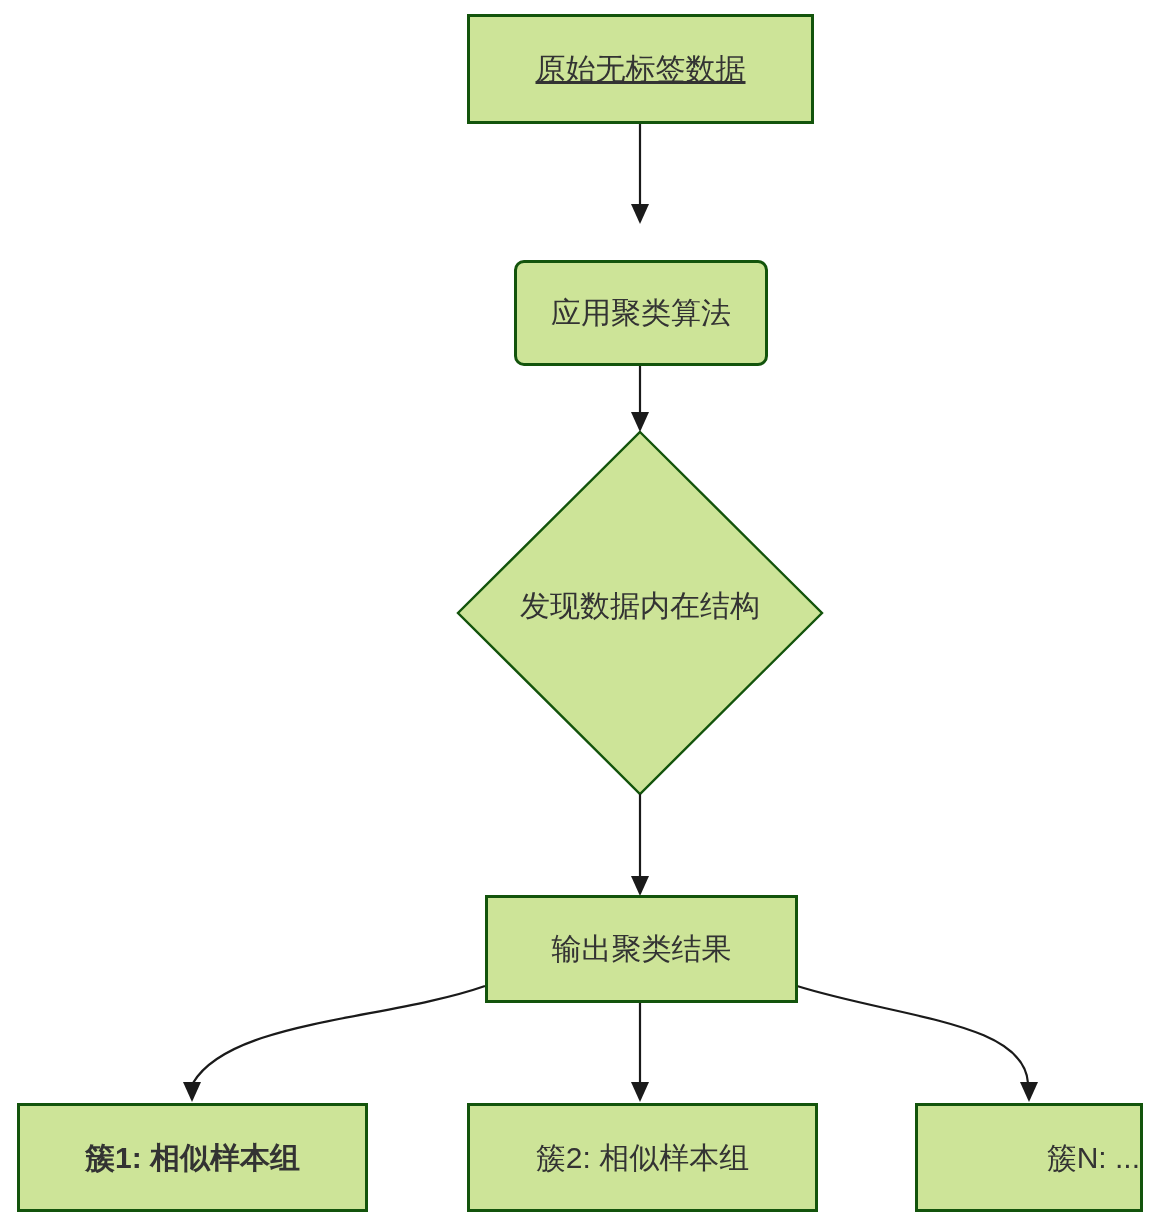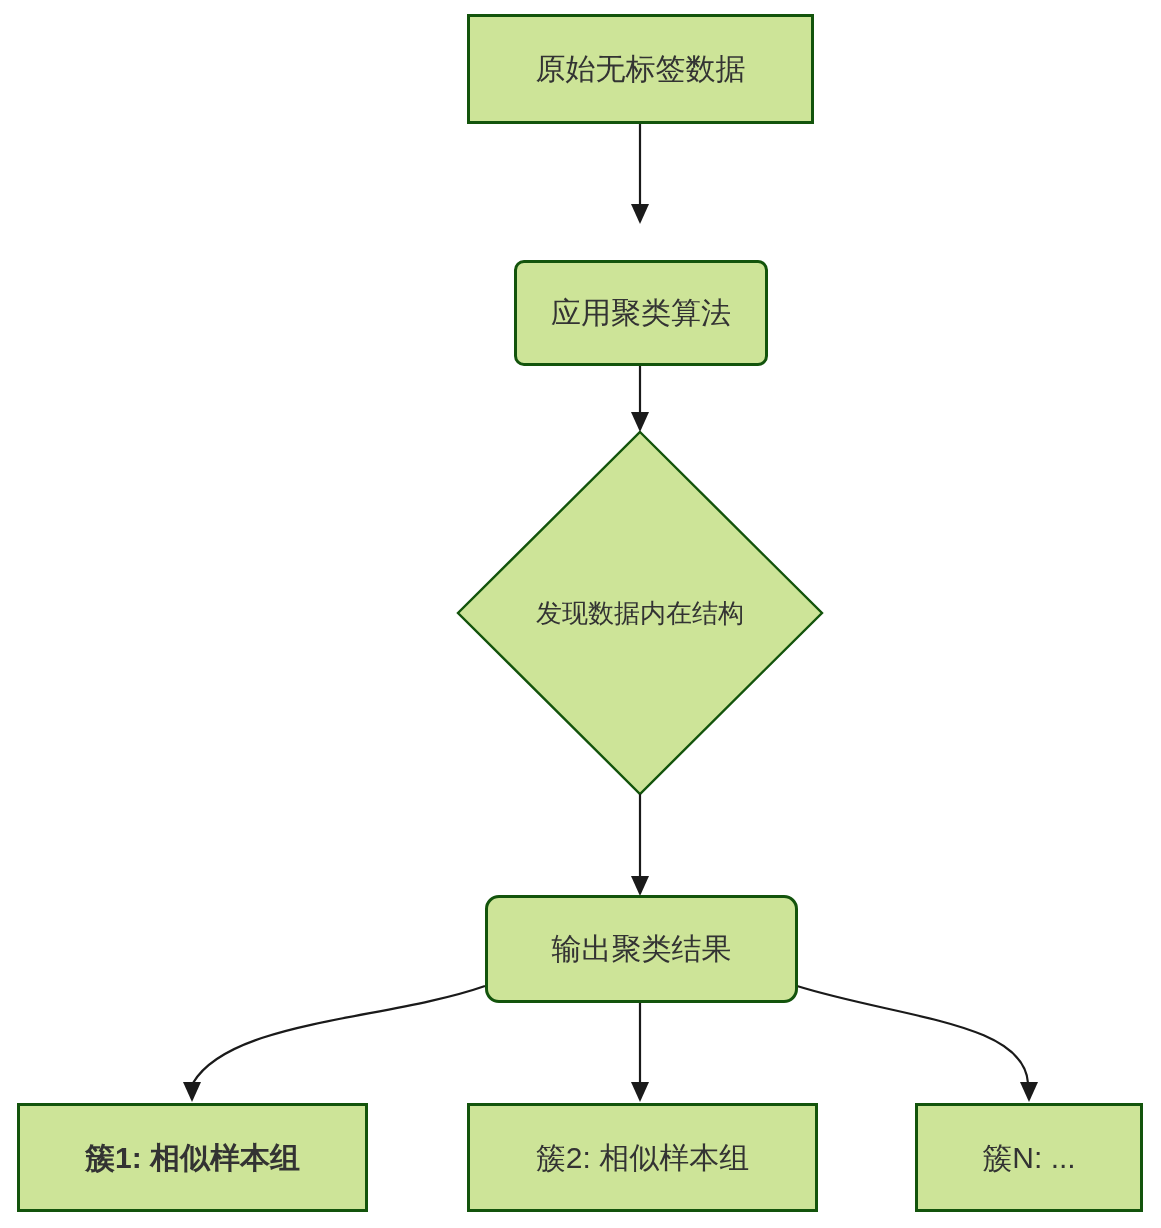--- a/index.html
+++ b/index.html
@@ -32,36 +32,36 @@
     justify-content:center;
     color:var(--text);
     font-size:30px;
     line-height:1.2;
     white-space:nowrap;
   }
   .rounded{border-radius:10px;margin-top:36px;}
   .diamond-label{
     position:absolute;
     display:flex;
-    align-items:center;
+    align-items:flex-start;
     justify-content:center;
     color:var(--text);
-    font-size:26px;
+    font-size:30px;
     white-space:nowrap;
     background:transparent;
     border:none;
   }
   
-  .n-raw     {left:467px; top:14px;   width:347px; height:110px;}
+  .n-raw     {left:467px; top:14px;   width:347px; height:110px;text-decoration:underline;}
   .n-apply   {left:514px; top:224px;  width:254px; height:106px;}
   .n-diamond-label{left:500px; top:586px; width:280px; height:54px;}
-  .n-output  {left:485px; top:895px;  width:313px; height:108px;border-radius:14px;}
+  .n-output  {left:485px; top:895px;  width:313px; height:108px;}
   .n-c1      {left:17px;  top:1103px; width:351px; height:109px;font-weight:bold;}
   .n-c2      {left:467px; top:1103px; width:351px; height:109px;}
-  .n-cn      {left:915px; top:1103px; width:228px; height:109px;}
+  .n-cn      {left:915px; top:1103px; width:228px; height:109px;justify-content:flex-end;}
 </style>
 </head>
 <body>
 
 <div class="stage">
 
   <svg class="wires" width="1161" height="1228" viewBox="0 0 1161 1228">
 
     <polygon class="diamond-shape" points="640,432 822,613 640,794 458,613"></polygon>
 

